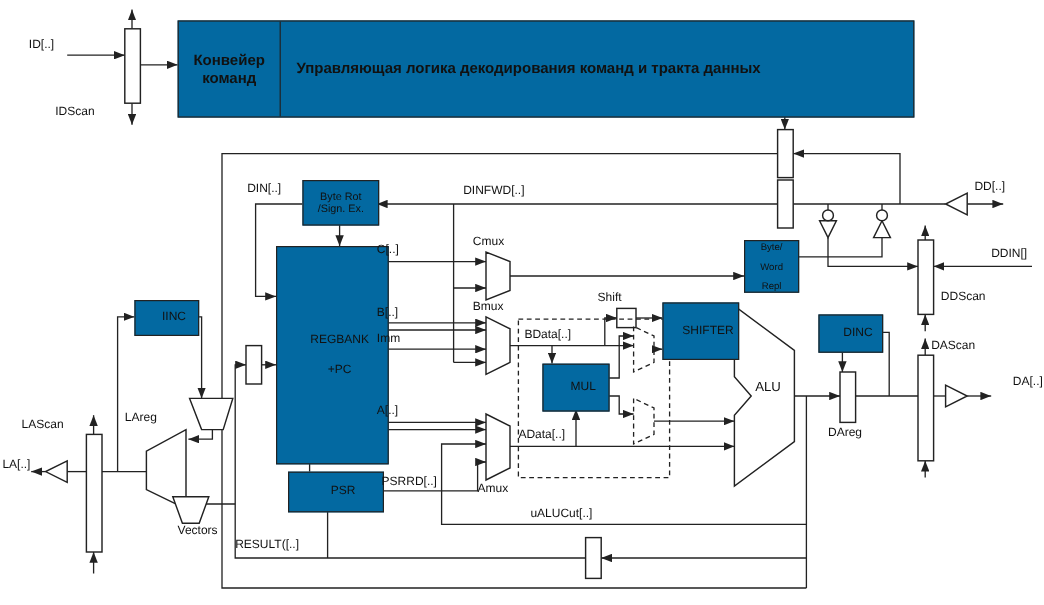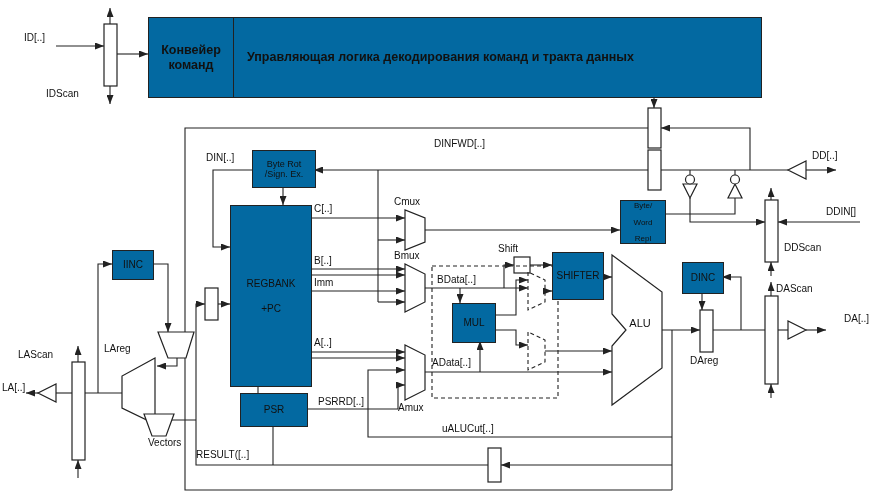--- a/index.html
+++ b/index.html
@@ -3,21 +3,21 @@
 <meta charset="utf-8">
 <style>
   html,body{margin:0;padding:0;background:#fff;}
   #stage{position:relative;width:870px;height:504px;background:#fff;overflow:hidden;
          font-family:"Liberation Sans",sans-serif;color:#111;}
   #wires{position:absolute;left:0;top:0;}
   .lbl{position:absolute;font-size:10px;line-height:12px;white-space:nowrap;color:#111;}
   .box{position:absolute;border:1.3px solid #222;background:#0369a1;display:flex;
        flex-direction:column;align-items:center;justify-content:center;text-align:center;}
   .cell{display:flex;align-items:center;justify-content:center;font-weight:bold;font-size:12.5px;line-height:15px;}
-  .b10{font-size:10px;line-height:12px;}
+  .b10{font-size:10px;line-height:12px;padding-left:12px;}
   .b9{font-size:9px;line-height:10.5px;}
   .b8{font-size:8px;line-height:9px;justify-content:space-between;}
   .alu-lbl{font-size:11px;}
   span.ln{display:block;}
 </style>
 </head>
 <body>
 
 <div id="stage">
 
@@ -182,21 +182,21 @@
 
   <div class="box b10" style="left:112px;top:250px;width:40px;height:28px;">
     <span>IINC</span>
   </div>
 
   <div class="lbl alu-lbl" style="left:618px;top:317px;width:44px;text-align:center;">ALU</div>
 
   <div class="lbl" style="left:24px;top:32px;">ID[..]</div>
   <div class="lbl" style="left:46px;top:88px;">IDScan</div>
   <div class="lbl" style="left:206px;top:152px;">DIN[..]</div>
-  <div class="lbl" style="left:386px;top:138px;margin-left:48px;">DINFWD[..]</div>
+  <div class="lbl" style="left:386px;top:154px;">DINFWD[..]</div>
   <div class="lbl" style="left:314px;top:203px;">C[..]</div>
   <div class="lbl" style="left:394px;top:196px;">Cmux</div>
   <div class="lbl" style="left:314px;top:255px;">B[..]</div>
   <div class="lbl" style="left:314px;top:277px;">Imm</div>
   <div class="lbl" style="left:394px;top:250px;">Bmux</div>
   <div class="lbl" style="left:437px;top:274px;">BData[..]</div>
   <div class="lbl" style="left:314px;top:337px;">A[..]</div>
   <div class="lbl" style="left:398px;top:402px;">Amux</div>
   <div class="lbl" style="left:432px;top:357px;">AData[..]</div>
   <div class="lbl" style="left:498px;top:243px;">Shift</div>

